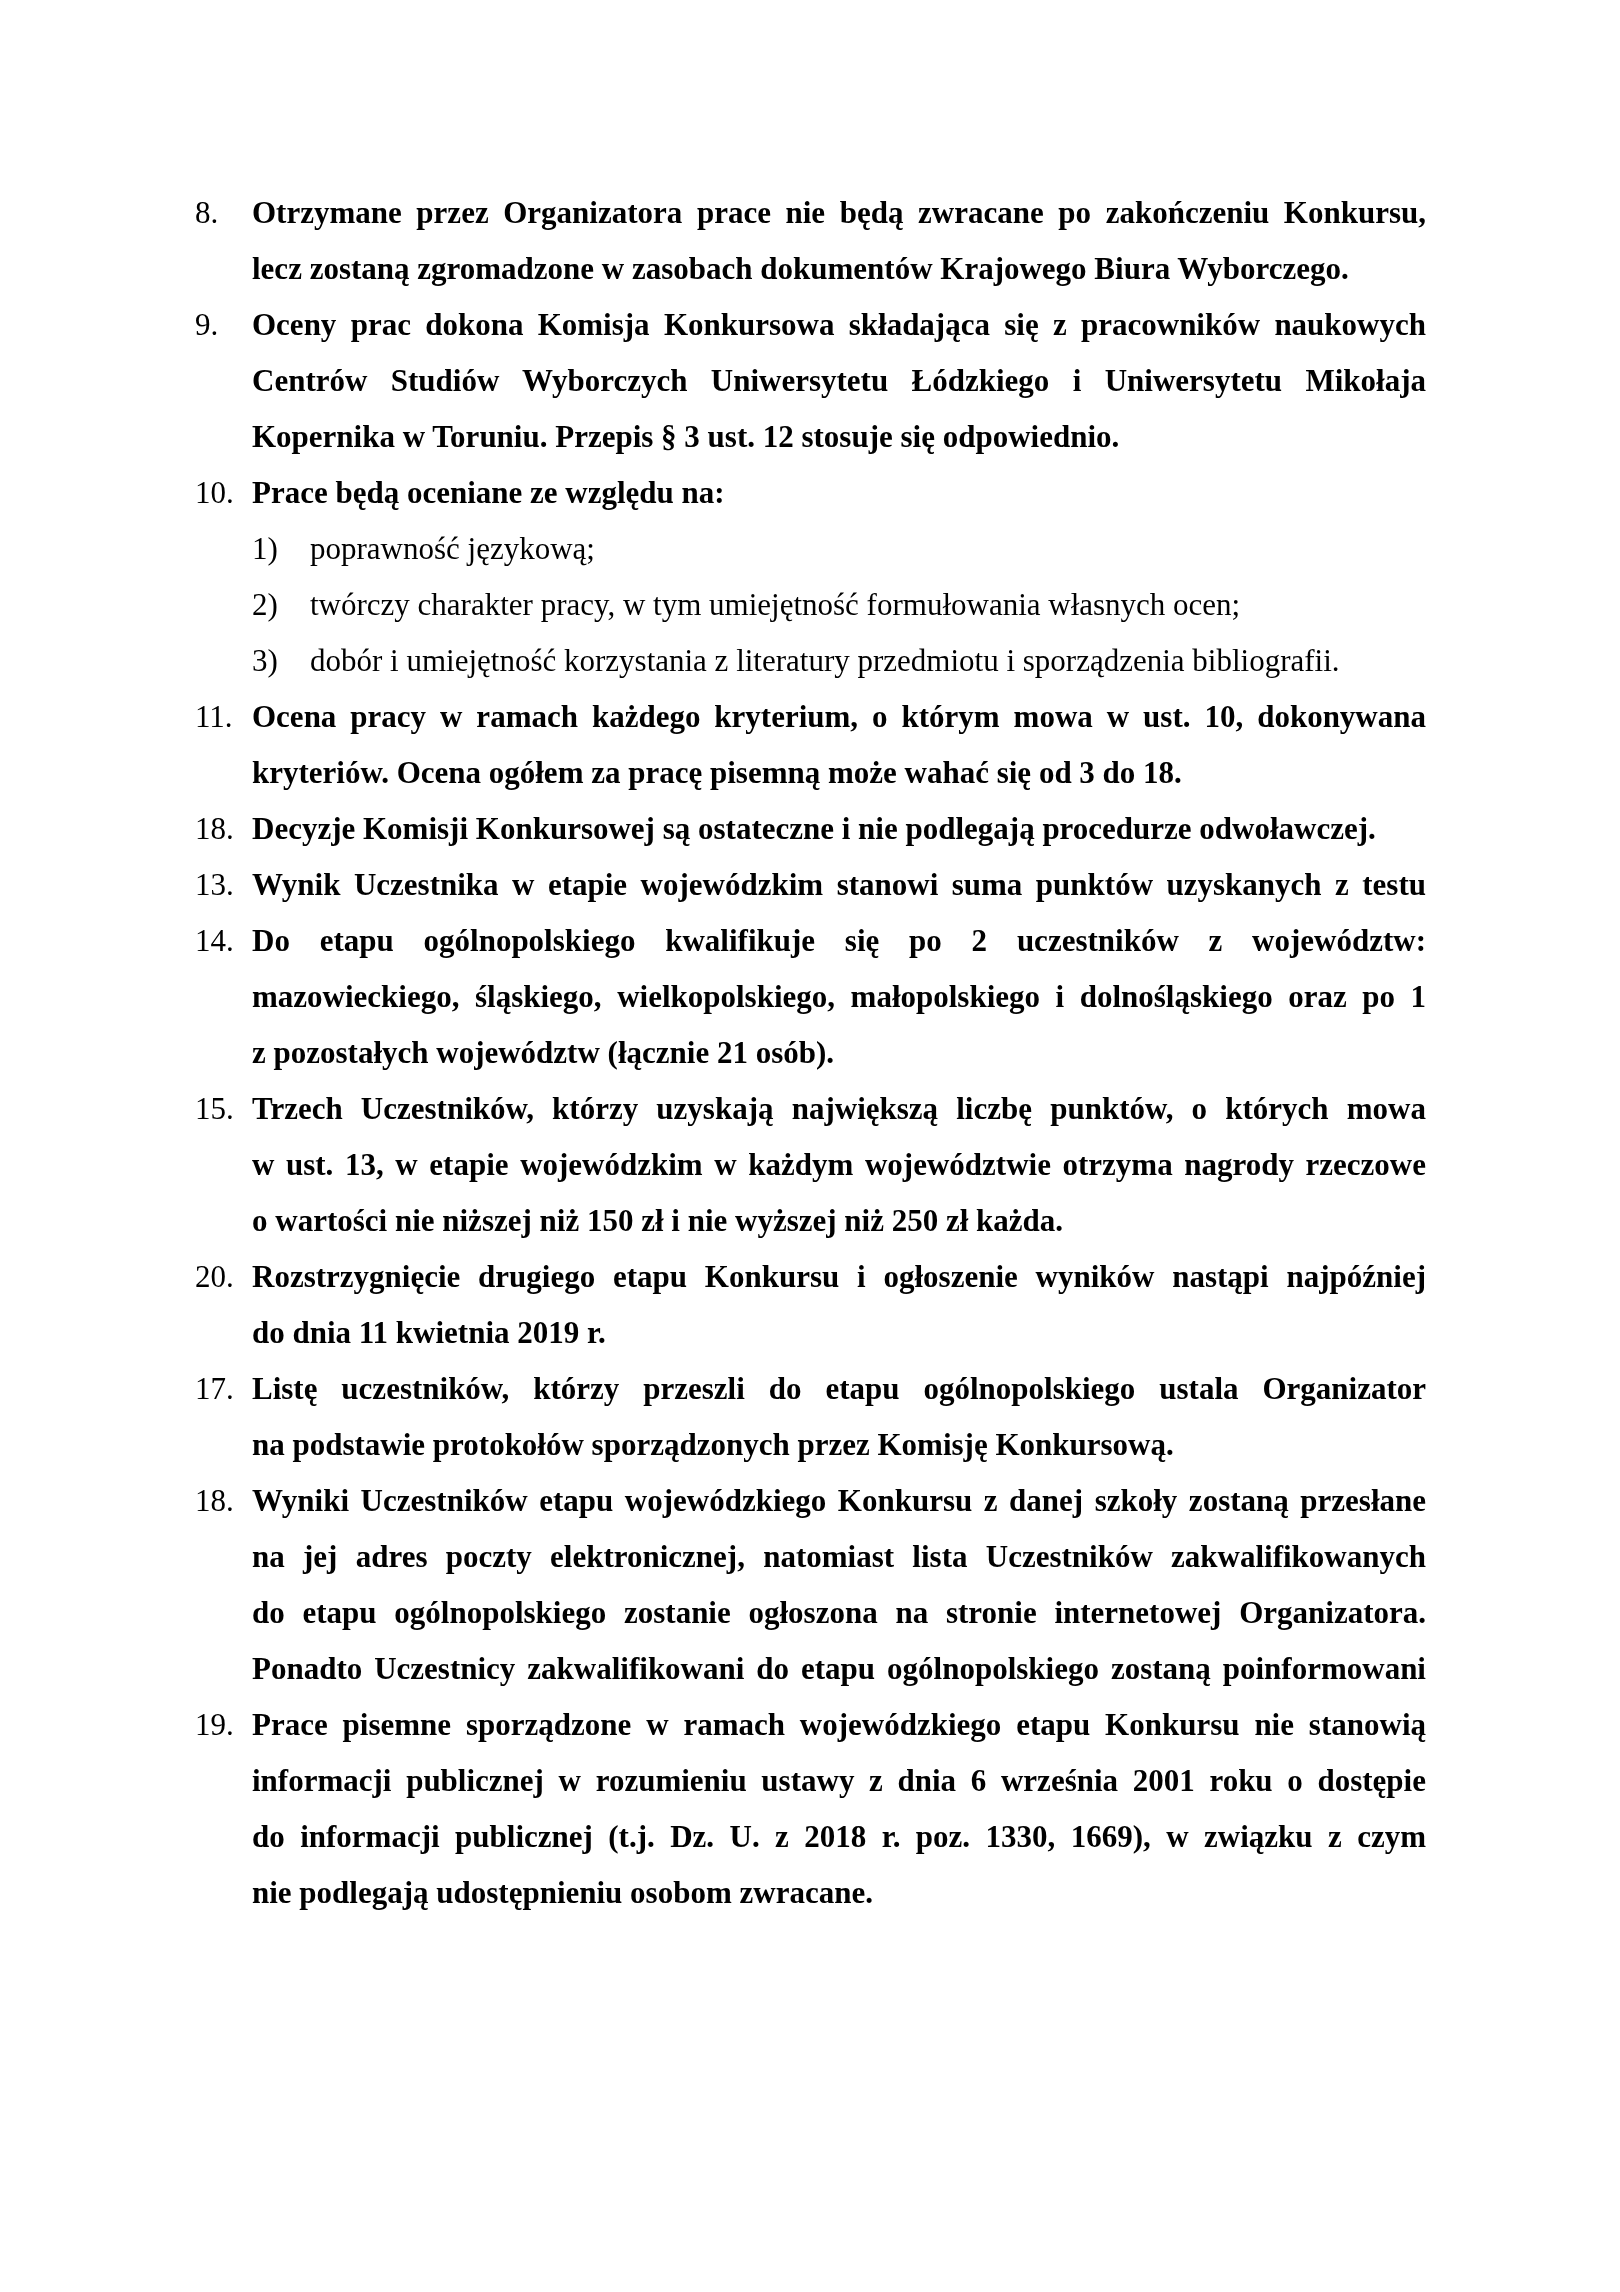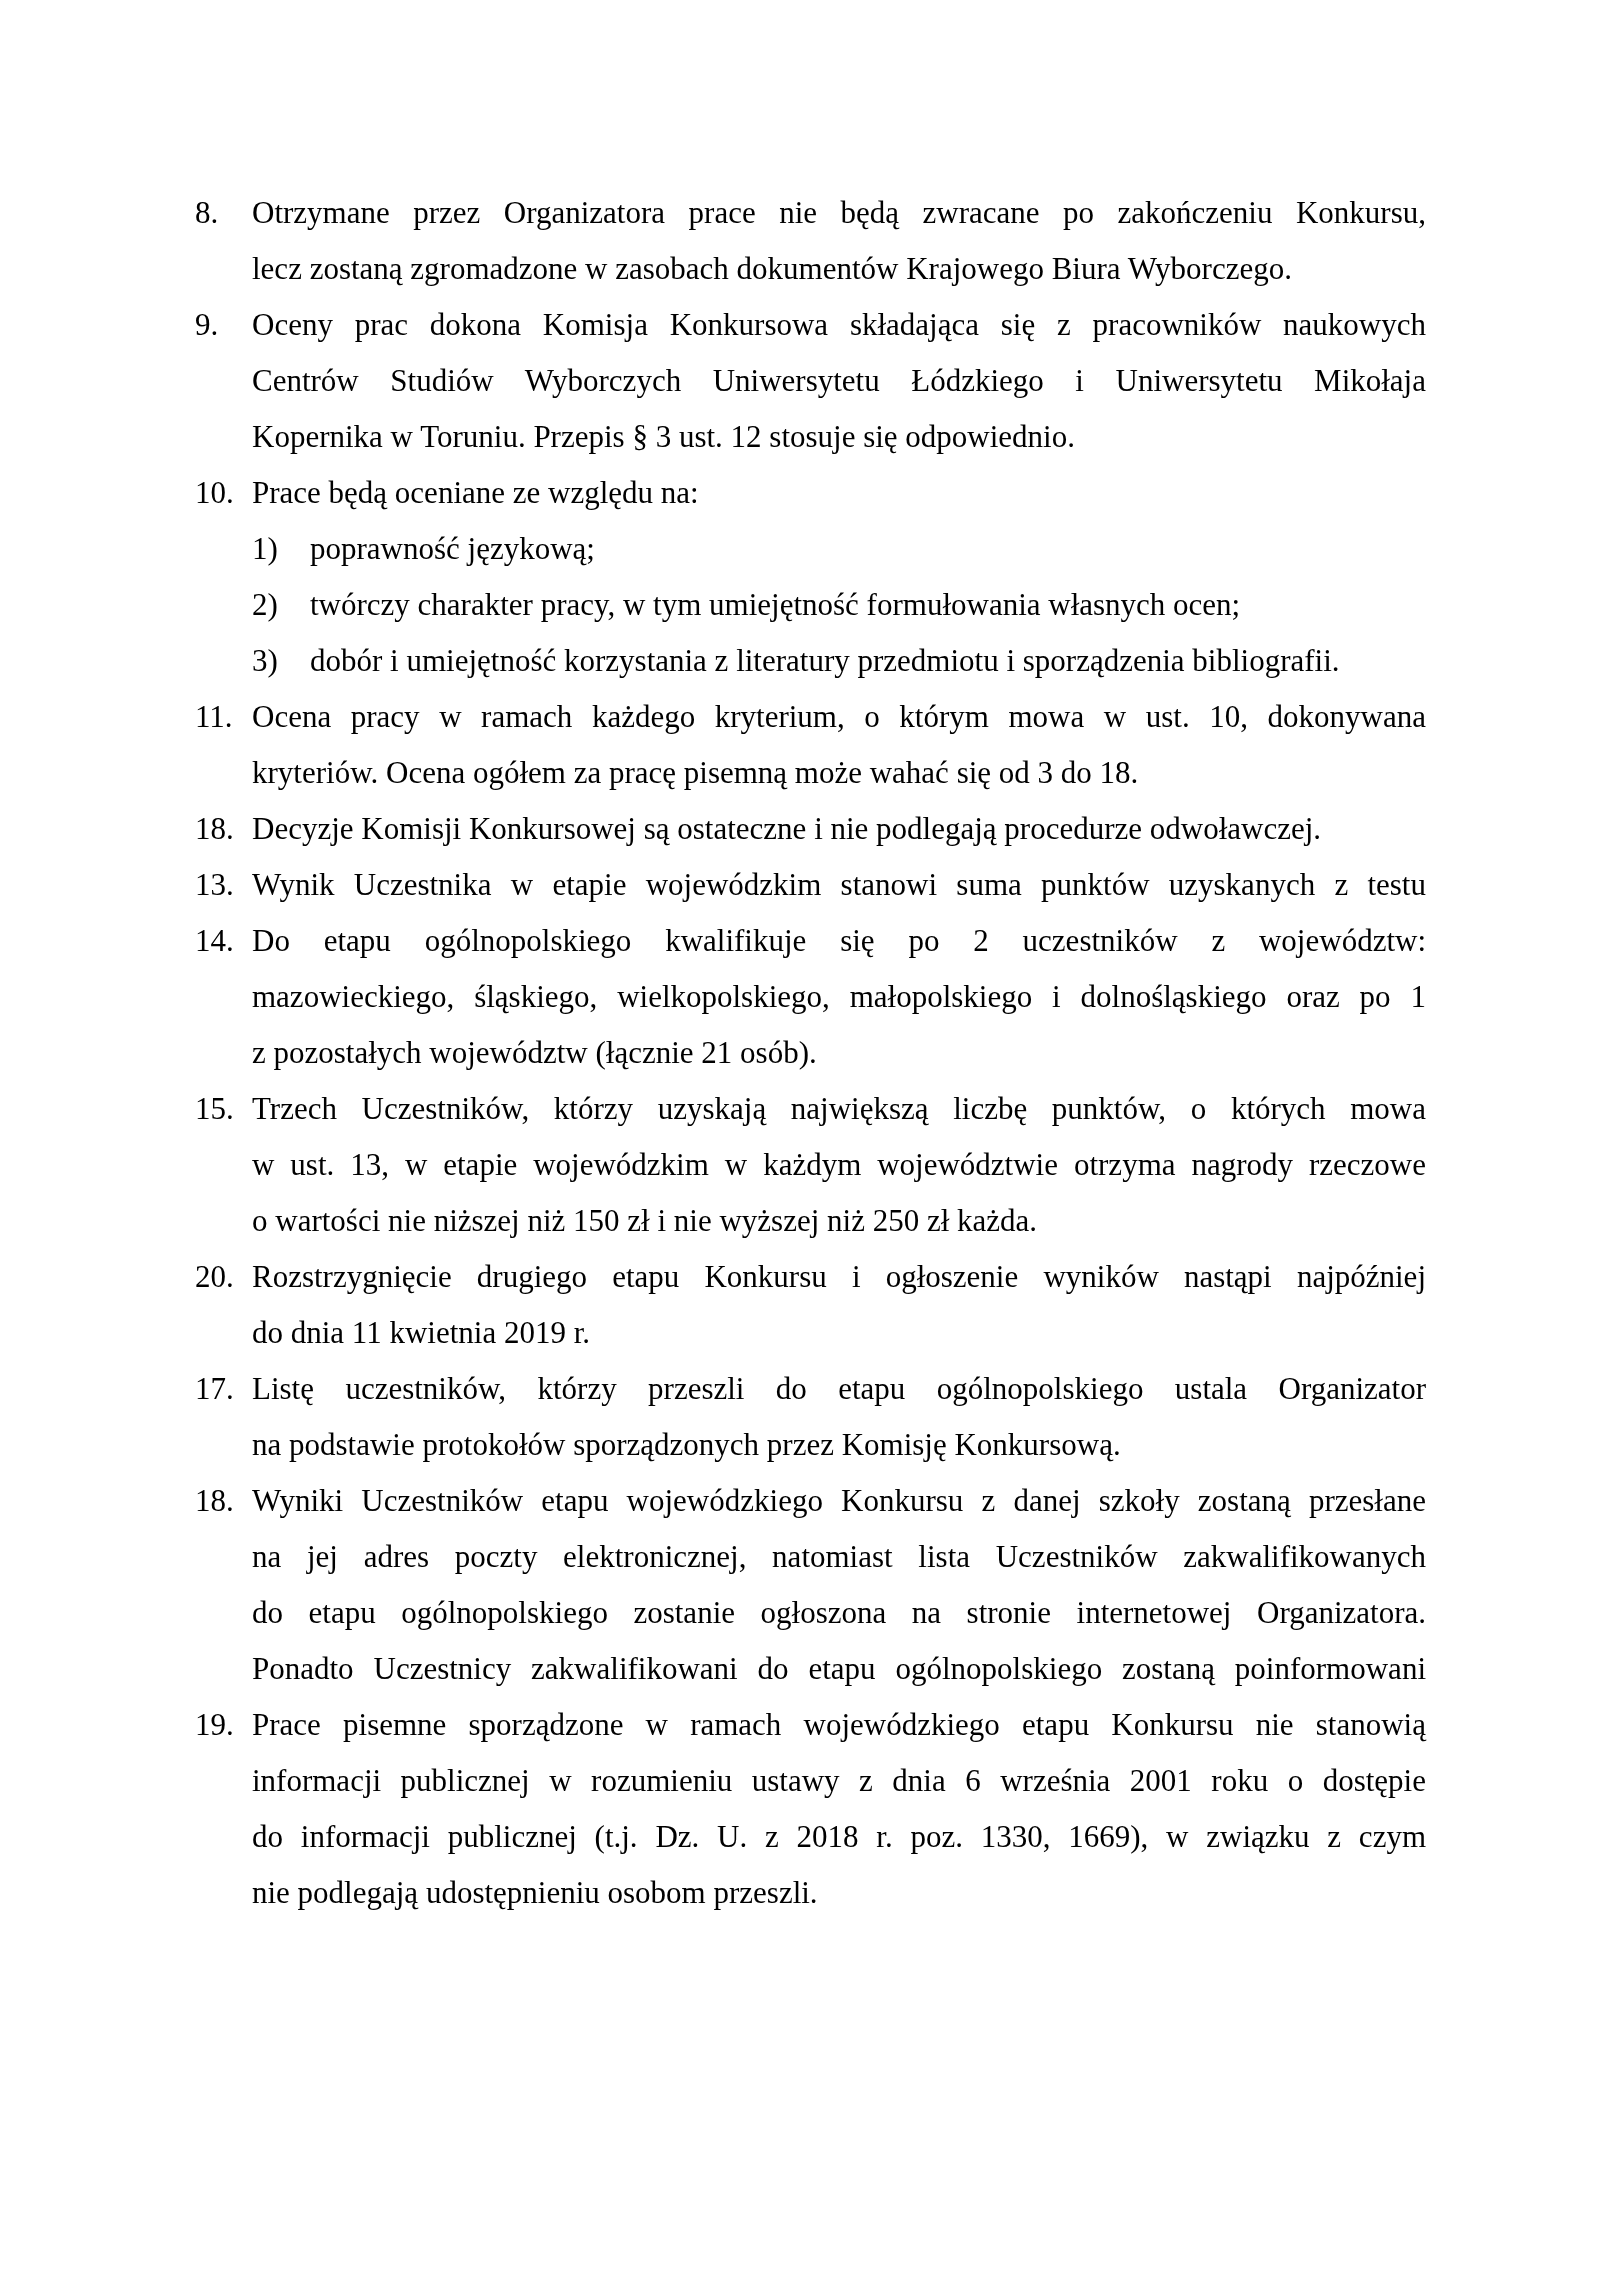--- a/index.html
+++ b/index.html
@@ -49,20 +49,21 @@
     position: absolute;
     left: 0;
     top: 0;
   }
   
   .jline {
     display: block;
     text-align: justify;
     text-align-last: justify;
     white-space: nowrap;
+    font-weight: bold;
   }
   .jline.last {
     text-align-last: left;
   }
 </style>
 </head>
 <body>
 
 <div class="page">
 
@@ -146,17 +147,17 @@
     <span class="jline">na jej adres poczty elektronicznej, natomiast lista Uczestników zakwalifikowanych</span>
     <span class="jline">do etapu ogólnopolskiego zostanie ogłoszona na stronie internetowej Organizatora.</span>
     <span class="jline">Ponadto Uczestnicy zakwalifikowani do etapu ogólnopolskiego zostaną poinformowani</span>
   </div>
 
   <div class="item">
     <span class="num">19.</span>
     <span class="jline">Prace pisemne sporządzone w ramach wojewódzkiego etapu Konkursu nie stanowią</span>
     <span class="jline">informacji publicznej w rozumieniu ustawy z dnia 6 września 2001 roku o dostępie</span>
     <span class="jline">do informacji publicznej (t.j. Dz. U. z 2018 r. poz. 1330, 1669), w związku z czym</span>
-    <span class="jline last">nie podlegają udostępnieniu osobom przeszli.</span>
+    <span class="jline last">nie podlegają udostępnieniu osobom zwracane.</span>
   </div>
 
 </div>
 
 
 </body></html>

